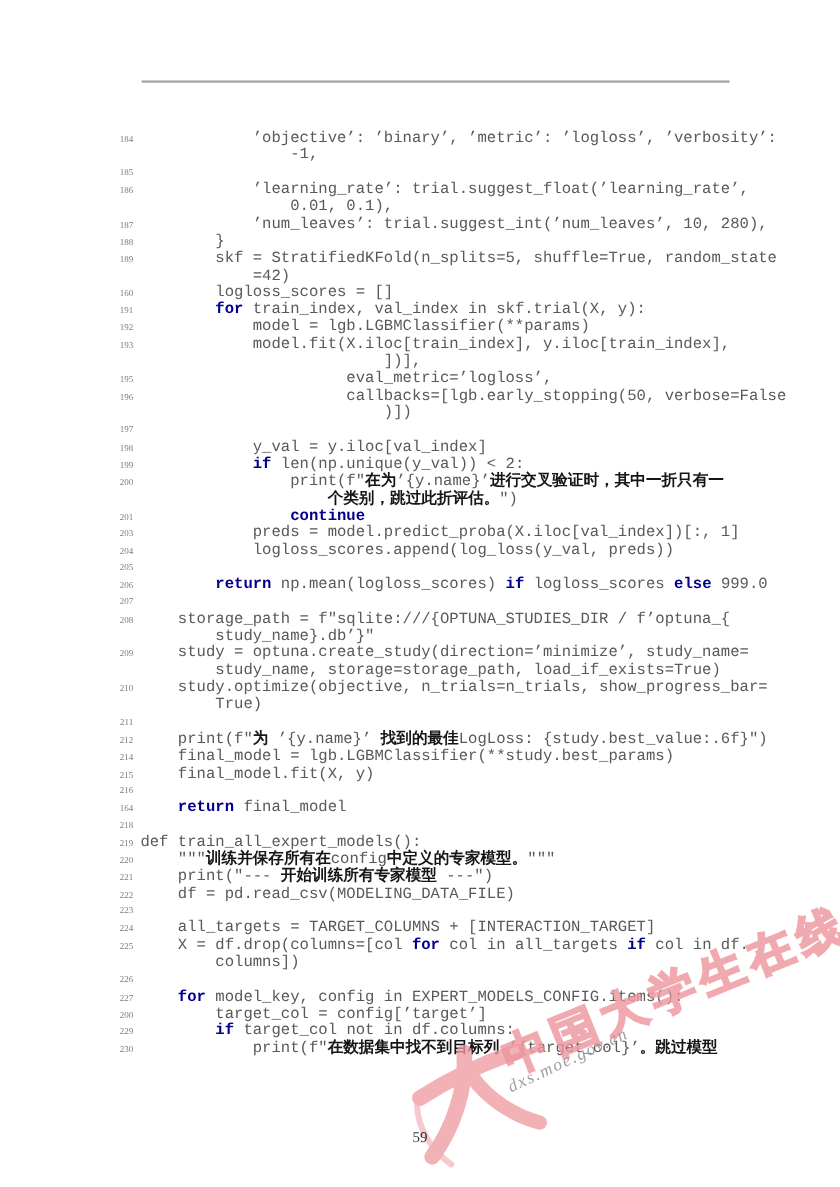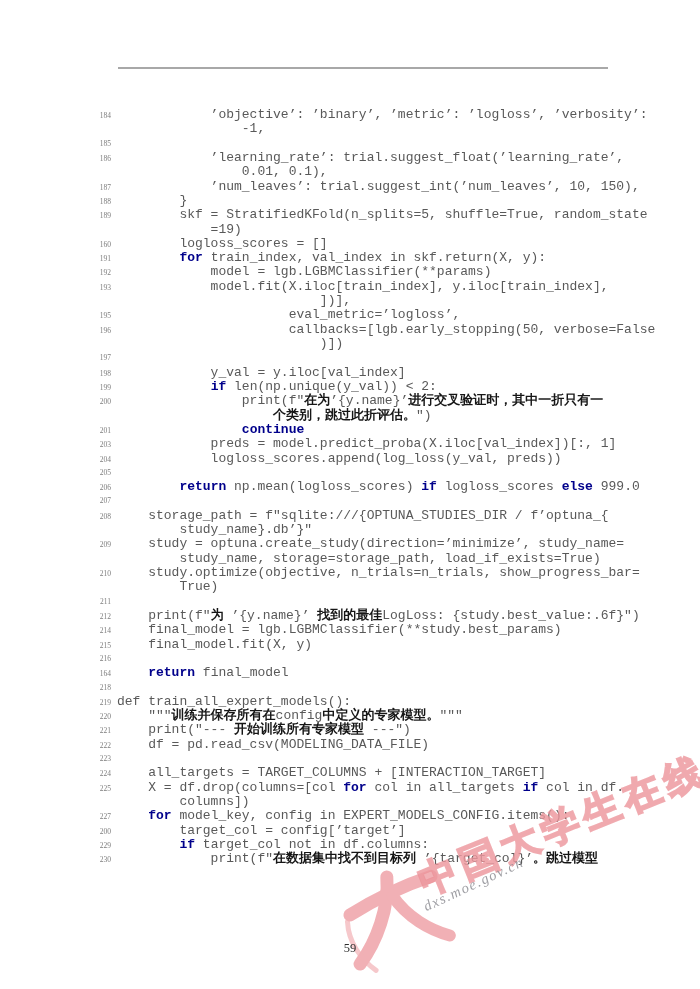--- a/index.html
+++ b/index.html
@@ -111,41 +111,41 @@
       <div class="code-row">
         <span class="ln">186</span>
         <span class="ct"><span class="c">            ’learning_rate’: trial.suggest_float(’learning_rate’,</span></span>
       </div>
       <div class="code-row">
         <span class="ln"></span>
         <span class="ct"><span class="c">                0.01, 0.1),</span></span>
       </div>
       <div class="code-row">
         <span class="ln">187</span>
-        <span class="ct"><span class="c">            ’num_leaves’: trial.suggest_int(’num_leaves’, 10, 150),</span></span>
+        <span class="ct"><span class="c">            ’num_leaves’: trial.suggest_int(’num_leaves’, 10, 280),</span></span>
       </div>
       <div class="code-row">
         <span class="ln">188</span>
         <span class="ct"><span class="c">        }</span></span>
       </div>
       <div class="code-row">
         <span class="ln">189</span>
         <span class="ct"><span class="c">        skf = StratifiedKFold(n_splits=5, shuffle=True, random_state</span></span>
       </div>
       <div class="code-row">
         <span class="ln"></span>
-        <span class="ct"><span class="c">            =19)</span></span>
+        <span class="ct"><span class="c">            =42)</span></span>
       </div>
       <div class="code-row">
         <span class="ln">160</span>
         <span class="ct"><span class="c">        logloss_scores = []</span></span>
       </div>
       <div class="code-row">
         <span class="ln">191</span>
-        <span class="ct"><span class="c">        </span><span class="k">for</span><span class="c"> train_index, val_index in skf.return(X, y):</span></span>
+        <span class="ct"><span class="c">        </span><span class="k">for</span><span class="c"> train_index, val_index in skf.trial(X, y):</span></span>
       </div>
       <div class="code-row">
         <span class="ln">192</span>
         <span class="ct"><span class="c">            model = lgb.LGBMClassifier(**params)</span></span>
       </div>
       <div class="code-row">
         <span class="ln">193</span>
         <span class="ct"><span class="c">            model.fit(X.iloc[train_index], y.iloc[train_index],</span></span>
       </div>
       <div class="code-row">
@@ -284,20 +284,24 @@
         <span class="ln">224</span>
         <span class="ct"><span class="c">    all_targets = TARGET_COLUMNS + [INTERACTION_TARGET]</span></span>
       </div>
       <div class="code-row">
         <span class="ln">225</span>
         <span class="ct"><span class="c">    X = df.drop(columns=[col </span><span class="k">for</span><span class="c"> col in all_targets </span><span class="k">if</span><span class="c"> col in df.</span></span>
       </div>
       <div class="code-row">
         <span class="ln"></span>
         <span class="ct"><span class="c">        columns])</span></span>
+      </div>
+      <div class="code-row">
+        <span class="ln">226</span>
+        <span class="ct"></span>
       </div>
       <div class="code-row">
         <span class="ln">227</span>
         <span class="ct"><span class="c">    </span><span class="k">for</span><span class="c"> model_key, config in EXPERT_MODELS_CONFIG.items():</span></span>
       </div>
       <div class="code-row">
         <span class="ln">200</span>
         <span class="ct"><span class="c">        target_col = config[’target’]</span></span>
       </div>
       <div class="code-row">

